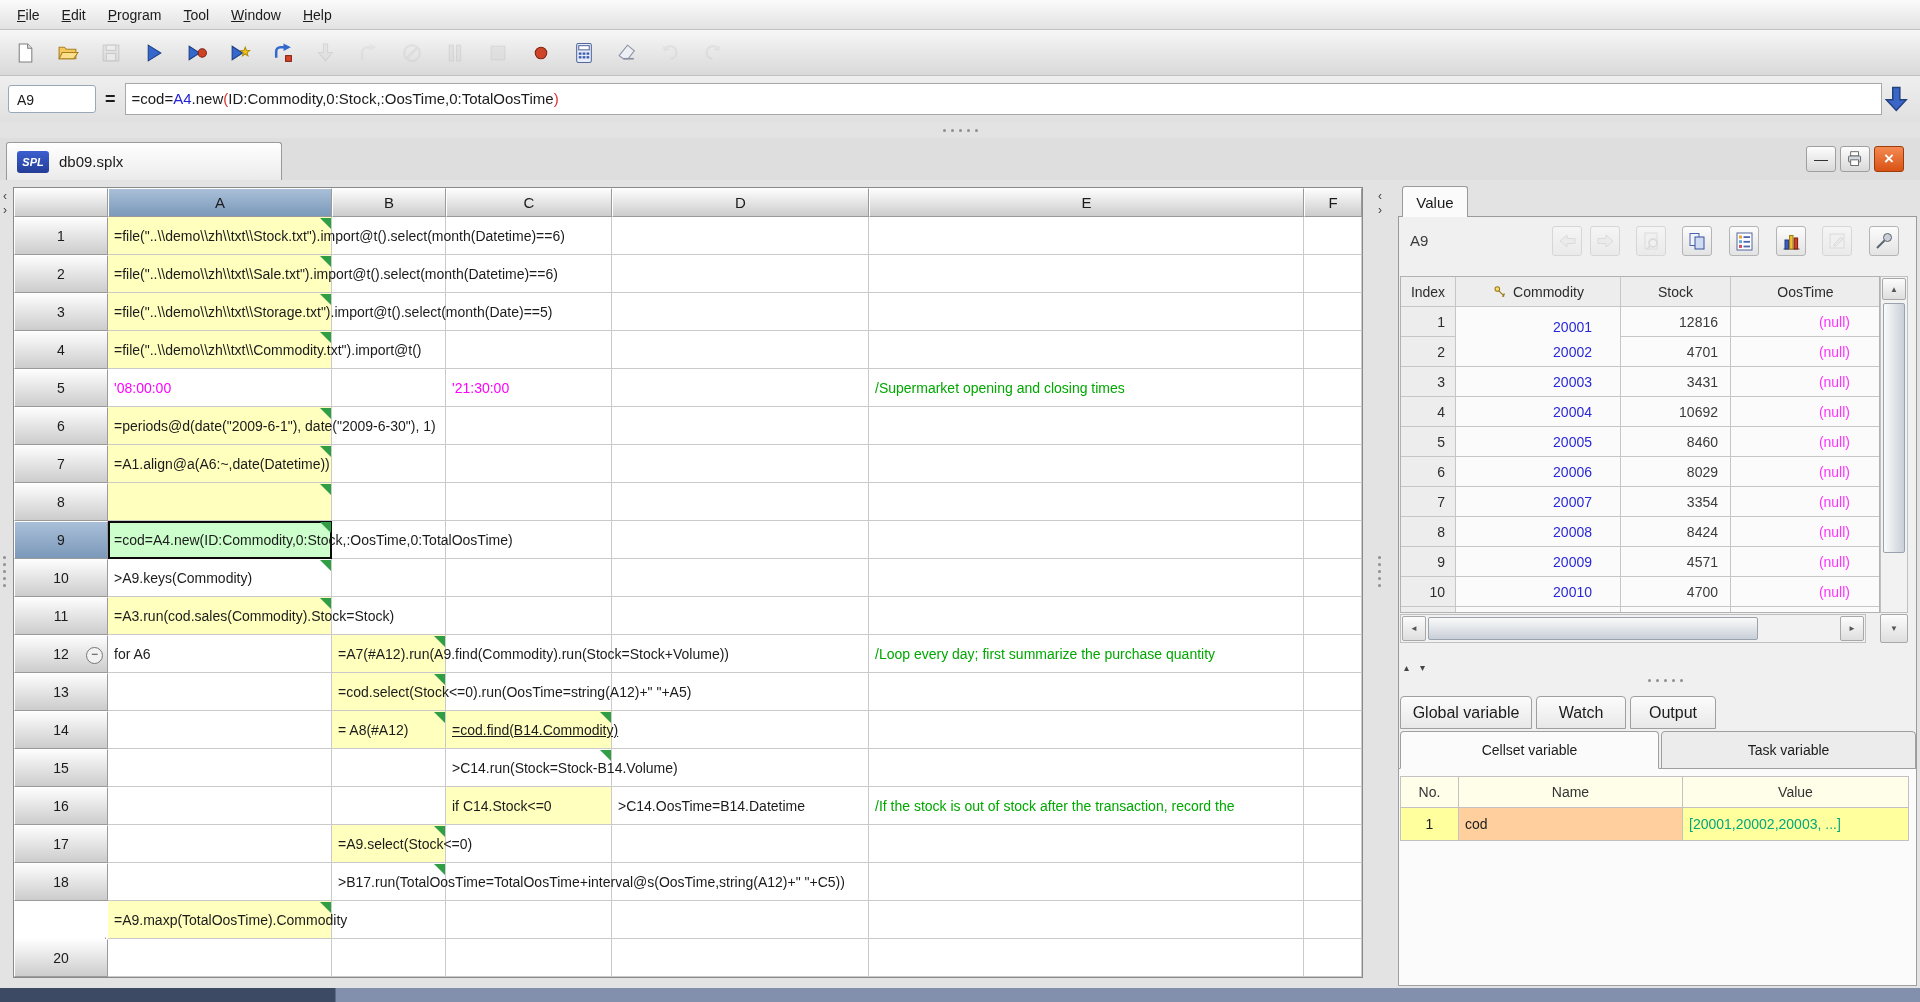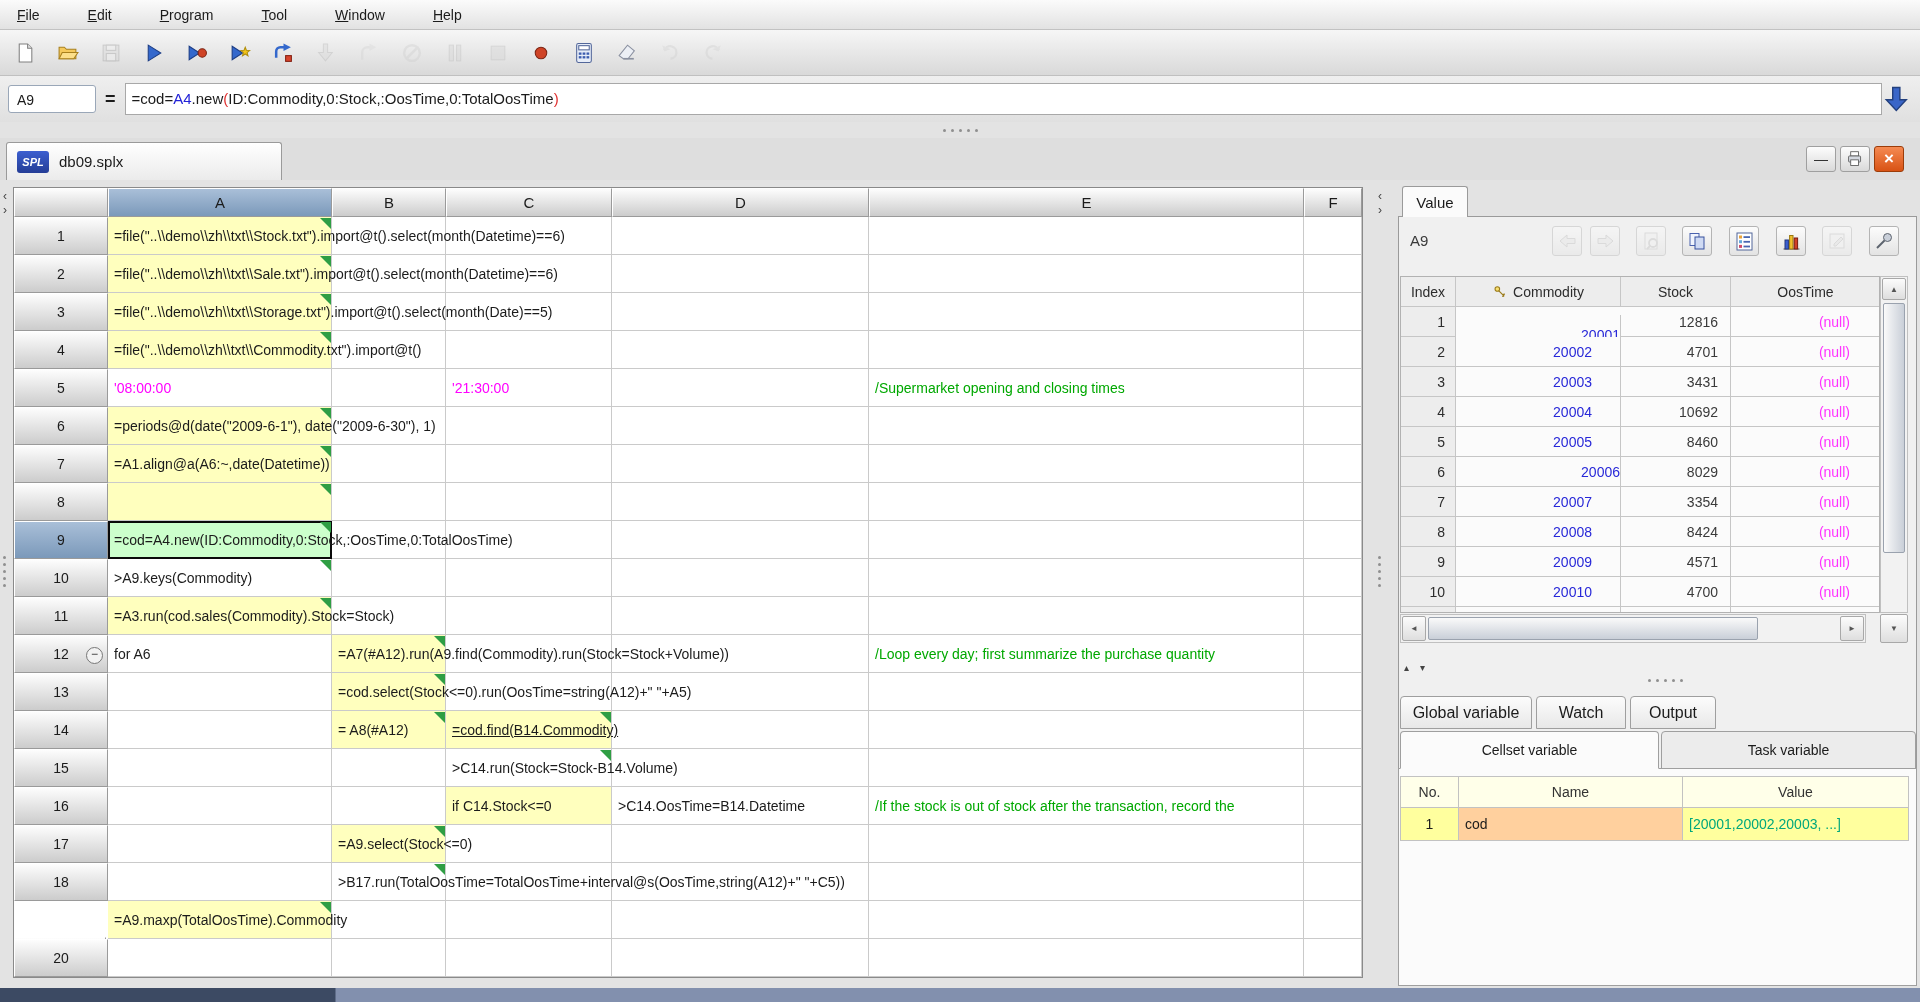--- a/index.html
+++ b/index.html
@@ -1,21 +1,21 @@
 <!DOCTYPE html>
 <html><head>
 <meta charset="utf-8">
 <style>
   html,body{margin:0;padding:0;background:#8e9ab4;}
   #app{position:relative;width:1920px;height:1002px;background:#e3e3e3;
        font-family:"Liberation Sans",sans-serif;overflow:hidden;color:#1b1b1b;}
   
   .menubar{position:absolute;left:0;top:0;width:100%;height:30px;box-sizing:border-box;
     background:linear-gradient(#fbfbfb,#e2e2e2);border-bottom:1px solid #c2c2c2;
-    display:flex;align-items:center;padding-left:6px;font-size:14px;gap:26px;}
+    display:flex;align-items:center;padding-left:6px;font-size:14px;}
   .menu-item{padding:4px 11px;cursor:default;}
   .toolbar{position:absolute;left:0;top:30px;width:100%;height:46px;box-sizing:border-box;
     background:linear-gradient(#f6f6f6,#d9d9d9);border-bottom:1px solid #c0c0c0;
     display:flex;align-items:center;padding-left:12px;gap:17px;}
   .tbtn{width:26px;height:26px;display:flex;align-items:center;justify-content:center;}
   .tbtn svg{width:22px;height:22px;}
   .disabled{opacity:.42;}
   .formulabar{position:absolute;left:0;top:76px;width:100%;height:46px;box-sizing:border-box;
     background:linear-gradient(#efefef,#e0e0e0);display:flex;align-items:center;padding:0 8px;}
   .cellref{width:88px;height:28px;background:#fff;border:1px solid #9aa7b8;border-radius:3px;
@@ -544,41 +544,41 @@
             </svg></span>
           <span>Commodity</span>
         </div>
         <div class="vhd" style="left: 220px; top: 0px; width: 110px; height: 30px;">
           <span>Stock</span>
         </div>
         <div class="vhd" style="left: 330px; top: 0px; width: 150px; height: 30px;">
           <span>OosTime</span>
         </div>
         <div class="vcell vidx rnum" style="left: 0px; top: 30px; width: 55px; height: 30px; justify-content: flex-end; padding-right: 10px; background: rgb(237, 237, 237); color: rgb(44, 44, 44);">1</div>
-        <div class="vcell rnum" style="left: 55px; top: 30px; width: 165px; height: 41px; justify-content: flex-end; background: rgb(251, 251, 251); color: rgb(40, 40, 216); margin-top: 8px;">20001</div>
+        <div class="vcell rnum" style="left: 55px; top: 30px; width: 165px; height: 41px; justify-content: flex-end; padding-right: 28px; background: rgb(251, 251, 251); color: rgb(40, 40, 216);">20001</div>
         <div class="vcell rnum" style="left: 220px; top: 30px; width: 110px; height: 30px; justify-content: flex-end; padding-right: 12px; background: rgb(251, 251, 251); color: rgb(58, 58, 58);">12816</div>
         <div class="vcell rnum" style="left: 330px; top: 30px; width: 150px; height: 30px; justify-content: flex-end; padding-right: 30px; background: rgb(251, 251, 251); color: rgb(255, 51, 255);">(null)</div>
         <div class="vcell vidx rnum" style="left: 0px; top: 60px; width: 55px; height: 30px; justify-content: flex-end; padding-right: 10px; background: rgb(237, 237, 237); color: rgb(44, 44, 44);">2</div>
         <div class="vcell rnum" style="left: 55px; top: 60px; width: 165px; height: 30px; justify-content: flex-end; padding-right: 28px; background: rgb(251, 251, 251); color: rgb(40, 40, 216);">20002</div>
         <div class="vcell rnum" style="left: 220px; top: 60px; width: 110px; height: 30px; justify-content: flex-end; padding-right: 12px; background: rgb(251, 251, 251); color: rgb(58, 58, 58);">4701</div>
         <div class="vcell rnum" style="left: 330px; top: 60px; width: 150px; height: 30px; justify-content: flex-end; padding-right: 30px; background: rgb(251, 251, 251); color: rgb(255, 51, 255);">(null)</div>
         <div class="vcell vidx rnum" style="left: 0px; top: 90px; width: 55px; height: 30px; justify-content: flex-end; padding-right: 10px; background: rgb(237, 237, 237); color: rgb(44, 44, 44);">3</div>
         <div class="vcell rnum" style="left: 55px; top: 90px; width: 165px; height: 30px; justify-content: flex-end; padding-right: 28px; background: rgb(251, 251, 251); color: rgb(40, 40, 216);">20003</div>
         <div class="vcell rnum" style="left: 220px; top: 90px; width: 110px; height: 30px; justify-content: flex-end; padding-right: 12px; background: rgb(251, 251, 251); color: rgb(58, 58, 58);">3431</div>
         <div class="vcell rnum" style="left: 330px; top: 90px; width: 150px; height: 30px; justify-content: flex-end; padding-right: 30px; background: rgb(251, 251, 251); color: rgb(255, 51, 255);">(null)</div>
         <div class="vcell vidx rnum" style="left: 0px; top: 120px; width: 55px; height: 30px; justify-content: flex-end; padding-right: 10px; background: rgb(237, 237, 237); color: rgb(44, 44, 44);">4</div>
         <div class="vcell rnum" style="left: 55px; top: 120px; width: 165px; height: 30px; justify-content: flex-end; padding-right: 28px; background: rgb(251, 251, 251); color: rgb(40, 40, 216);">20004</div>
         <div class="vcell rnum" style="left: 220px; top: 120px; width: 110px; height: 30px; justify-content: flex-end; padding-right: 12px; background: rgb(251, 251, 251); color: rgb(58, 58, 58);">10692</div>
         <div class="vcell rnum" style="left: 330px; top: 120px; width: 150px; height: 30px; justify-content: flex-end; padding-right: 30px; background: rgb(251, 251, 251); color: rgb(255, 51, 255);">(null)</div>
         <div class="vcell vidx rnum" style="left: 0px; top: 150px; width: 55px; height: 30px; justify-content: flex-end; padding-right: 10px; background: rgb(237, 237, 237); color: rgb(44, 44, 44);">5</div>
         <div class="vcell rnum" style="left: 55px; top: 150px; width: 165px; height: 30px; justify-content: flex-end; padding-right: 28px; background: rgb(251, 251, 251); color: rgb(40, 40, 216);">20005</div>
         <div class="vcell rnum" style="left: 220px; top: 150px; width: 110px; height: 30px; justify-content: flex-end; padding-right: 12px; background: rgb(251, 251, 251); color: rgb(58, 58, 58);">8460</div>
         <div class="vcell rnum" style="left: 330px; top: 150px; width: 150px; height: 30px; justify-content: flex-end; padding-right: 30px; background: rgb(251, 251, 251); color: rgb(255, 51, 255);">(null)</div>
         <div class="vcell vidx rnum" style="left: 0px; top: 180px; width: 55px; height: 30px; justify-content: flex-end; padding-right: 10px; background: rgb(237, 237, 237); color: rgb(44, 44, 44);">6</div>
-        <div class="vcell rnum" style="left: 55px; top: 180px; width: 165px; height: 30px; justify-content: flex-end; background: rgb(251, 251, 251); color: rgb(40, 40, 216);">20006</div>
+        <div class="vcell rnum" style="left: 55px; top: 180px; width: 165px; height: 30px; justify-content: flex-end; padding-right: 28px; background: rgb(251, 251, 251); color: rgb(40, 40, 216);">20006</div>
         <div class="vcell rnum" style="left: 220px; top: 180px; width: 110px; height: 30px; justify-content: flex-end; padding-right: 12px; background: rgb(251, 251, 251); color: rgb(58, 58, 58);">8029</div>
         <div class="vcell rnum" style="left: 330px; top: 180px; width: 150px; height: 30px; justify-content: flex-end; padding-right: 30px; background: rgb(251, 251, 251); color: rgb(255, 51, 255);">(null)</div>
         <div class="vcell vidx rnum" style="left: 0px; top: 210px; width: 55px; height: 30px; justify-content: flex-end; padding-right: 10px; background: rgb(237, 237, 237); color: rgb(44, 44, 44);">7</div>
         <div class="vcell rnum" style="left: 55px; top: 210px; width: 165px; height: 30px; justify-content: flex-end; padding-right: 28px; background: rgb(251, 251, 251); color: rgb(40, 40, 216);">20007</div>
         <div class="vcell rnum" style="left: 220px; top: 210px; width: 110px; height: 30px; justify-content: flex-end; padding-right: 12px; background: rgb(251, 251, 251); color: rgb(58, 58, 58);">3354</div>
         <div class="vcell rnum" style="left: 330px; top: 210px; width: 150px; height: 30px; justify-content: flex-end; padding-right: 30px; background: rgb(251, 251, 251); color: rgb(255, 51, 255);">(null)</div>
         <div class="vcell vidx rnum" style="left: 0px; top: 240px; width: 55px; height: 30px; justify-content: flex-end; padding-right: 10px; background: rgb(237, 237, 237); color: rgb(44, 44, 44);">8</div>
         <div class="vcell rnum" style="left: 55px; top: 240px; width: 165px; height: 30px; justify-content: flex-end; padding-right: 28px; background: rgb(251, 251, 251); color: rgb(40, 40, 216);">20008</div>
         <div class="vcell rnum" style="left: 220px; top: 240px; width: 110px; height: 30px; justify-content: flex-end; padding-right: 12px; background: rgb(251, 251, 251); color: rgb(58, 58, 58);">8424</div>
         <div class="vcell rnum" style="left: 330px; top: 240px; width: 150px; height: 30px; justify-content: flex-end; padding-right: 30px; background: rgb(251, 251, 251); color: rgb(255, 51, 255);">(null)</div>

